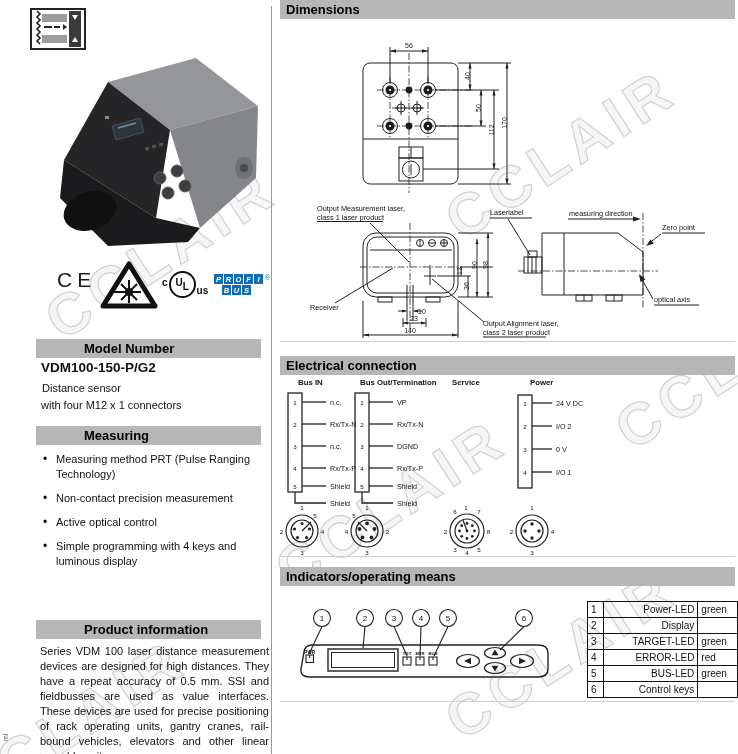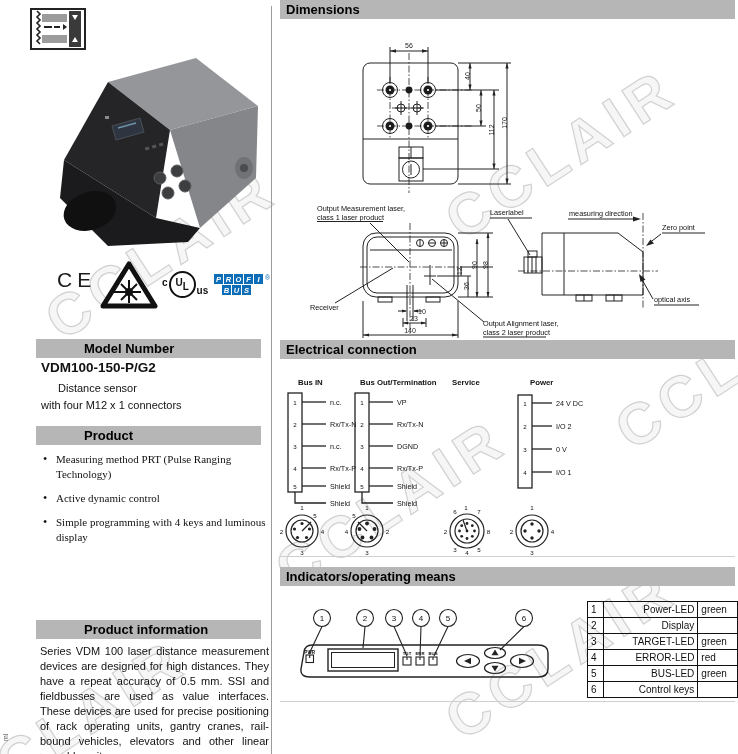--- a/index.html
+++ b/index.html
@@ -7,21 +7,21 @@
         font-family:"Liberation Sans",sans-serif;color:#111;}
   .abs{position:absolute;}
   .bar{position:absolute;background:#b6b6b6;height:19px;line-height:19px;
        font-weight:bold;font-size:13px;padding-left:6px;box-sizing:border-box;color:#000;}
   .bar-left{left:36px;width:225px;padding-left:48px;}
   .bar-right{left:280px;width:455px;}
   .vdivider{position:absolute;left:271px;top:6px;width:1px;height:748px;background:#9a9a9a;}
   .hrule{position:absolute;left:280px;width:455px;height:1px;background:#cfcfcf;}
   .txt11{font-size:11px;line-height:15px;}
   .model{font-weight:bold;font-size:13.5px;}
-  .features{position:absolute;left:40px;top:452px;width:228px;font-size:11px;line-height:15px;font-family:Liberation Serif, serif;}
+  .features{position:absolute;left:40px;top:452px;width:228px;font-size:11px;line-height:15px;}
   .feat{position:relative;padding-left:16px;margin-bottom:9px;}
   .feat:before{content:"\2022";position:absolute;left:3px;top:0;font-size:12px;}
   .prodtext{position:absolute;left:40px;top:644px;width:229px;font-size:11px;
             line-height:15px;text-align:justify;}
   .sidetext{position:absolute;left:2px;top:741px;font-size:7px;color:#555;
             transform:rotate(-90deg);transform-origin:left top;}
   .wm{position:absolute;font-weight:bold;font-size:58px;letter-spacing:7px;
       color:rgba(130,130,130,0.07);-webkit-text-stroke:1.2px rgba(160,160,160,0.45);
       transform:rotate(-33deg);white-space:nowrap;pointer-events:none;}
   svg{font-family:"Liberation Sans",sans-serif;}
@@ -142,27 +142,28 @@
     </div>
     <div class="pb-row pb-row2">
       <span class="pb-tile">B</span>
       <span class="pb-tile">U</span>
       <span class="pb-tile">S</span>
     </div>
   </div>
 
   <div class="bar bar-left" style="top:339px;">Model Number</div>
   <div class="abs model" style="left:41px;top:360px;">VDM100-150-P/G2</div>
-  <div class="abs txt11" style="left:58px;top:381px;">Distance sensor</div>
+  <div class="abs txt11" style="left:42px;top:381px;">Distance sensor</div>
   <div class="abs txt11" style="left:41px;top:398px;">with four M12 x 1 connectors</div>
 
-  <div class="bar bar-left" style="top:426px;">Product</div>
+  <div class="bar bar-left" style="top:426px;">Measuring</div>
   <div class="features">
     <div class="feat">Measuring method PRT (Pulse Ranging Technology)</div>
-    <div class="feat">Active dynamic control</div>
+    <div class="feat">Non-contact precision measurement</div>
+    <div class="feat">Active optical control</div>
     <div class="feat">Simple programming with 4 keys and luminous display</div>
   </div>
 
   <div class="bar bar-left" style="top:620px;">Product information</div>
   <div class="prodtext">Series VDM 100 laser distance measurement devices are designed for high distances. They have a repeat accuracy of 0.5 mm. SSI and fieldbusses are used as value interfaces. These devices are used for precise positioning of rack operating units, gantry cranes, rail-bound vehicles, elevators and other linear movable units.</div>
 
   <div class="sidetext">ml</div>
 
   <div class="bar bar-right" style="top:0;">Dimensions</div>
 
@@ -344,21 +345,21 @@
       <line x1="210" y1="183" x2="252" y2="183"></line>
       <line x1="228" y1="184" x2="250" y2="220"></line>
     </g>
     <text class="lbltxt" x="210" y="180">Laserlabel</text>
     <text class="lbltxt" x="289" y="181">measuring direction</text>
     <text class="lbltxt" x="382" y="195">Zero point</text>
     <text class="lbltxt" x="374" y="267">optical axis</text>
   </svg>
 
   <div class="hrule" style="top:341px;"></div>
-  <div class="bar bar-right" style="top:340px;">Electrical connection</div>
+  <div class="bar bar-right" style="top:356px;">Electrical connection</div>
 
   <svg class="abs" style="left:280px;top:373px;" width="458" height="185" viewBox="0 0 458 185">
 
     <text class="coltitle" x="18" y="12">Bus IN</text>
     <text class="coltitle" x="80" y="12">Bus Out/Termination</text>
     <text class="coltitle" x="172" y="12">Service</text>
     <text class="coltitle" x="250" y="12">Power</text>
 
     <g stroke="#222" fill="none" stroke-width="1.3">
       <rect x="8" y="20" width="14" height="99"></rect>

